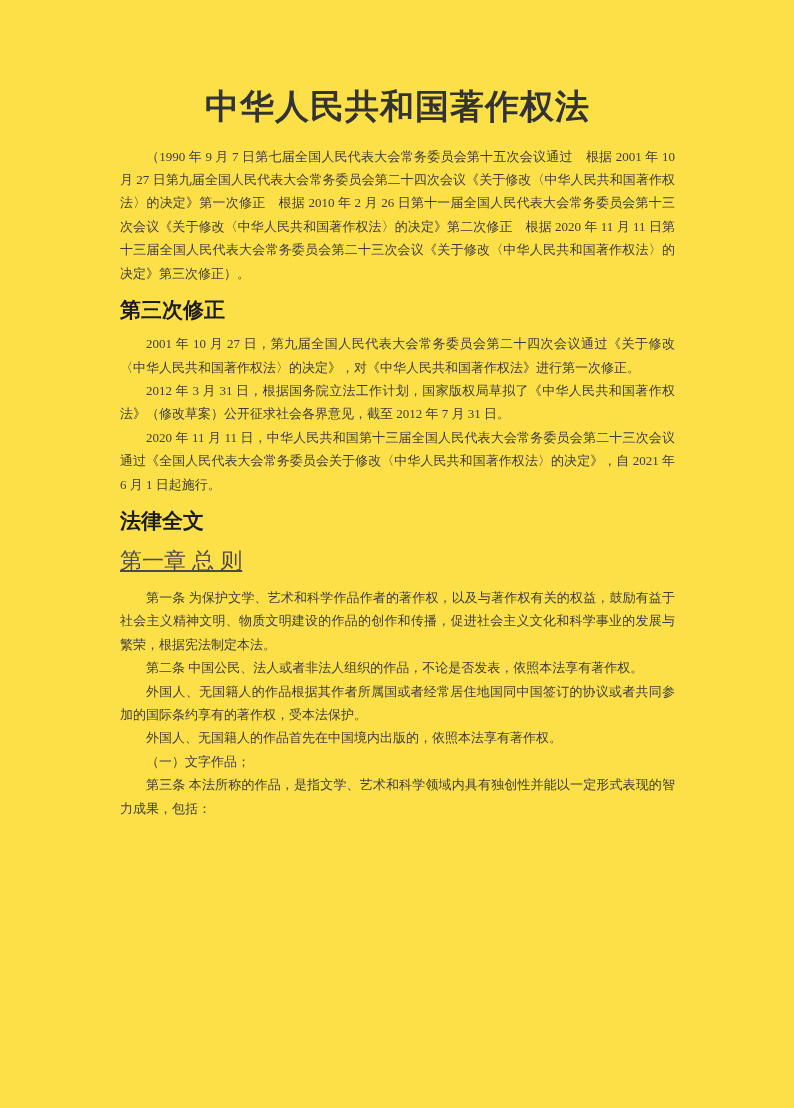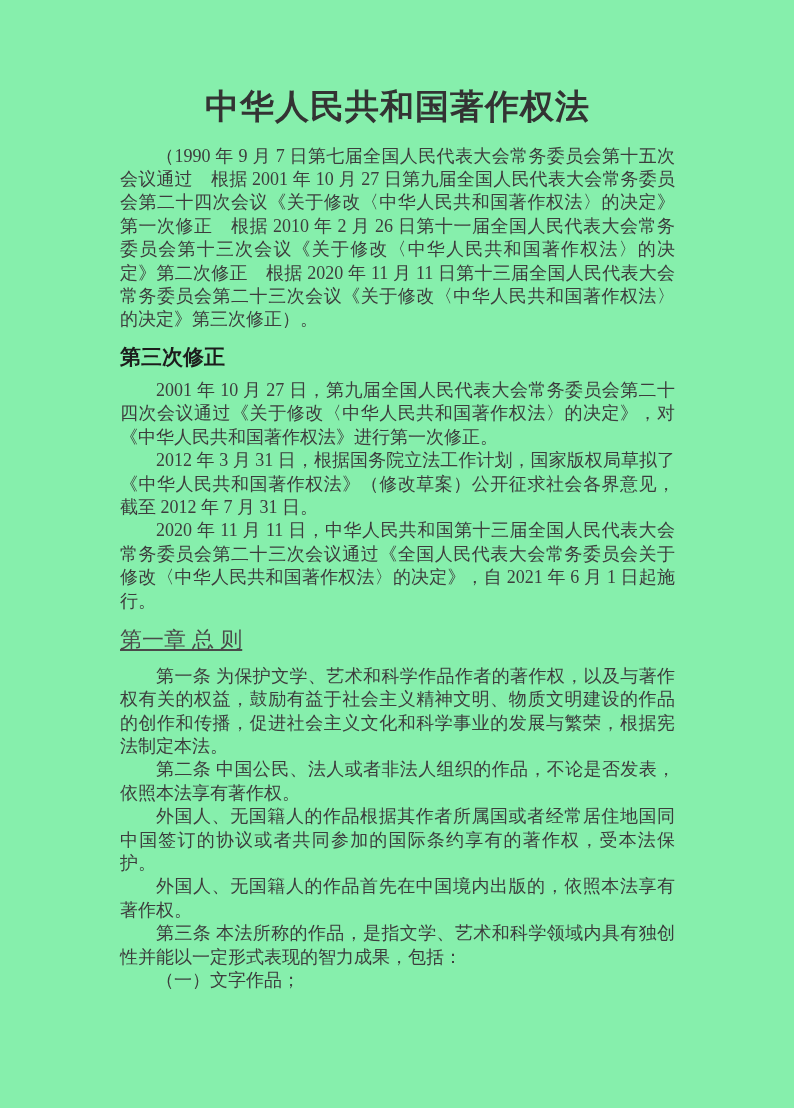--- a/index.html
+++ b/index.html
@@ -5,38 +5,38 @@
   html, body {
     margin: 0;
     padding: 0;
     background: #ffffff;
   }
   .page {
     position: relative;
     width: 794px;
     height: 1108px;
     box-sizing: border-box;
-    background: #86efac;
+    background: #fde047;
     padding: 86px 119px 0 120px;
     overflow: hidden;
     font-family: "Liberation Serif", "DejaVu Serif", serif;
     color: #3d3d3d;
   }
   .doc-title {
     font-family: "Liberation Serif", "DejaVu Serif", serif;
     font-size: 34px;
     font-weight: 700;
     color: #333333;
     text-align: center;
     letter-spacing: 1px;
     margin: 0 0 16px 0;
     line-height: 1.25;
   }
   .body-para {
-    font-size: 18px;
+    font-size: 13px;
     line-height: 23.4px;
     text-align: justify;
     text-indent: 2em;
     margin: 0;
     word-break: break-all;
   }
   .section-heading {
     font-family: "Liberation Sans", "DejaVu Sans", sans-serif;
     font-size: 21px;
     font-weight: 700;
@@ -62,23 +62,24 @@
   <h1 class="doc-title">中华人民共和国著作权法</h1>
 
   <p class="body-para">（1990 年 9 月 7 日第七届全国人民代表大会常务委员会第十五次会议通过　根据 2001 年 10 月 27 日第九届全国人民代表大会常务委员会第二十四次会议《关于修改〈中华人民共和国著作权法〉的决定》第一次修正　根据 2010 年 2 月 26 日第十一届全国人民代表大会常务委员会第十三次会议《关于修改〈中华人民共和国著作权法〉的决定》第二次修正　根据 2020 年 11 月 11 日第十三届全国人民代表大会常务委员会第二十三次会议《关于修改〈中华人民共和国著作权法〉的决定》第三次修正）。</p>
 
   <h2 class="section-heading">第三次修正</h2>
 
   <p class="body-para">2001 年 10 月 27 日，第九届全国人民代表大会常务委员会第二十四次会议通过《关于修改〈中华人民共和国著作权法〉的决定》，对《中华人民共和国著作权法》进行第一次修正。</p>
   <p class="body-para">2012 年 3 月 31 日，根据国务院立法工作计划，国家版权局草拟了《中华人民共和国著作权法》（修改草案）公开征求社会各界意见，截至 2012 年 7 月 31 日。</p>
   <p class="body-para">2020 年 11 月 11 日，中华人民共和国第十三届全国人民代表大会常务委员会第二十三次会议通过《全国人民代表大会常务委员会关于修改〈中华人民共和国著作权法〉的决定》，自 2021 年 6 月 1 日起施行。</p>
 
+  <h2 class="section-heading">法律全文</h2>
 
   <h3 class="chapter-heading">第一章 总 则</h3>
 
   <p class="body-para">第一条 为保护文学、艺术和科学作品作者的著作权，以及与著作权有关的权益，鼓励有益于社会主义精神文明、物质文明建设的作品的创作和传播，促进社会主义文化和科学事业的发展与繁荣，根据宪法制定本法。</p>
   <p class="body-para">第二条 中国公民、法人或者非法人组织的作品，不论是否发表，依照本法享有著作权。</p>
   <p class="body-para">外国人、无国籍人的作品根据其作者所属国或者经常居住地国同中国签订的协议或者共同参加的国际条约享有的著作权，受本法保护。</p>
   <p class="body-para">外国人、无国籍人的作品首先在中国境内出版的，依照本法享有著作权。</p>
+  <p class="body-para">（一）文字作品；</p>
   <p class="body-para">第三条 本法所称的作品，是指文学、艺术和科学领域内具有独创性并能以一定形式表现的智力成果，包括：</p>
-  <p class="body-para">（一）文字作品；</p>
 
 </div>
 
 </body></html>

